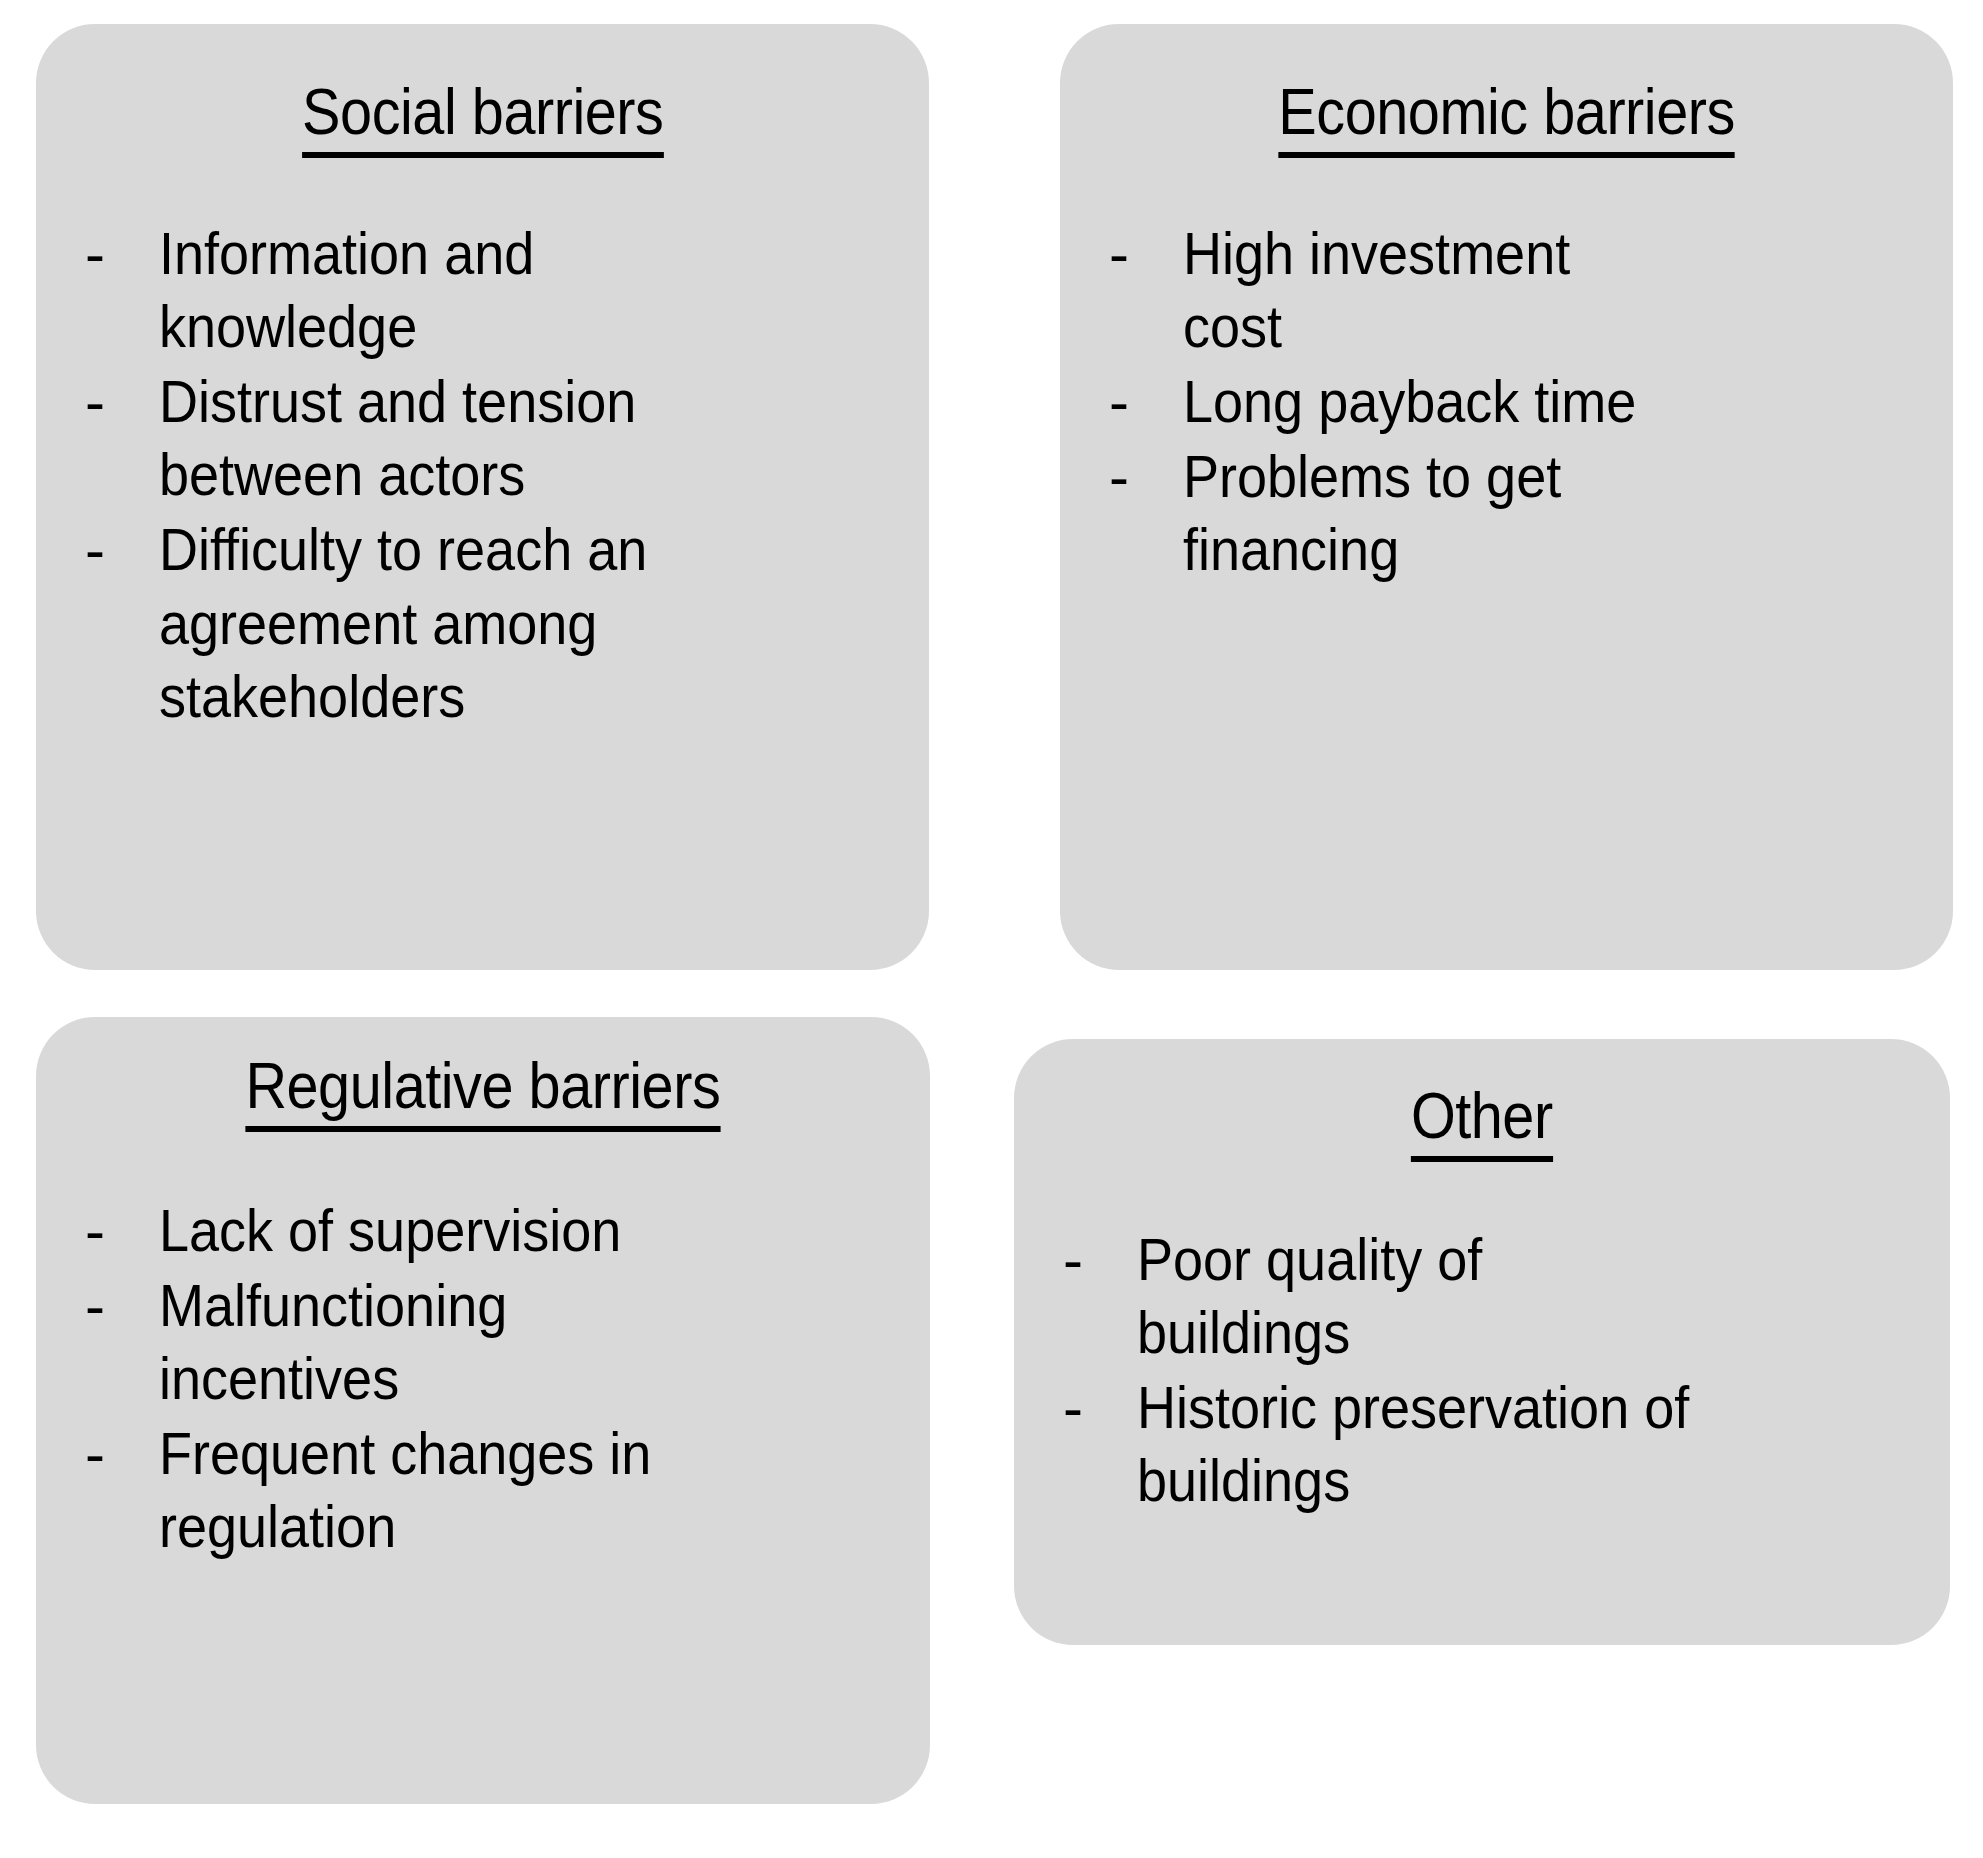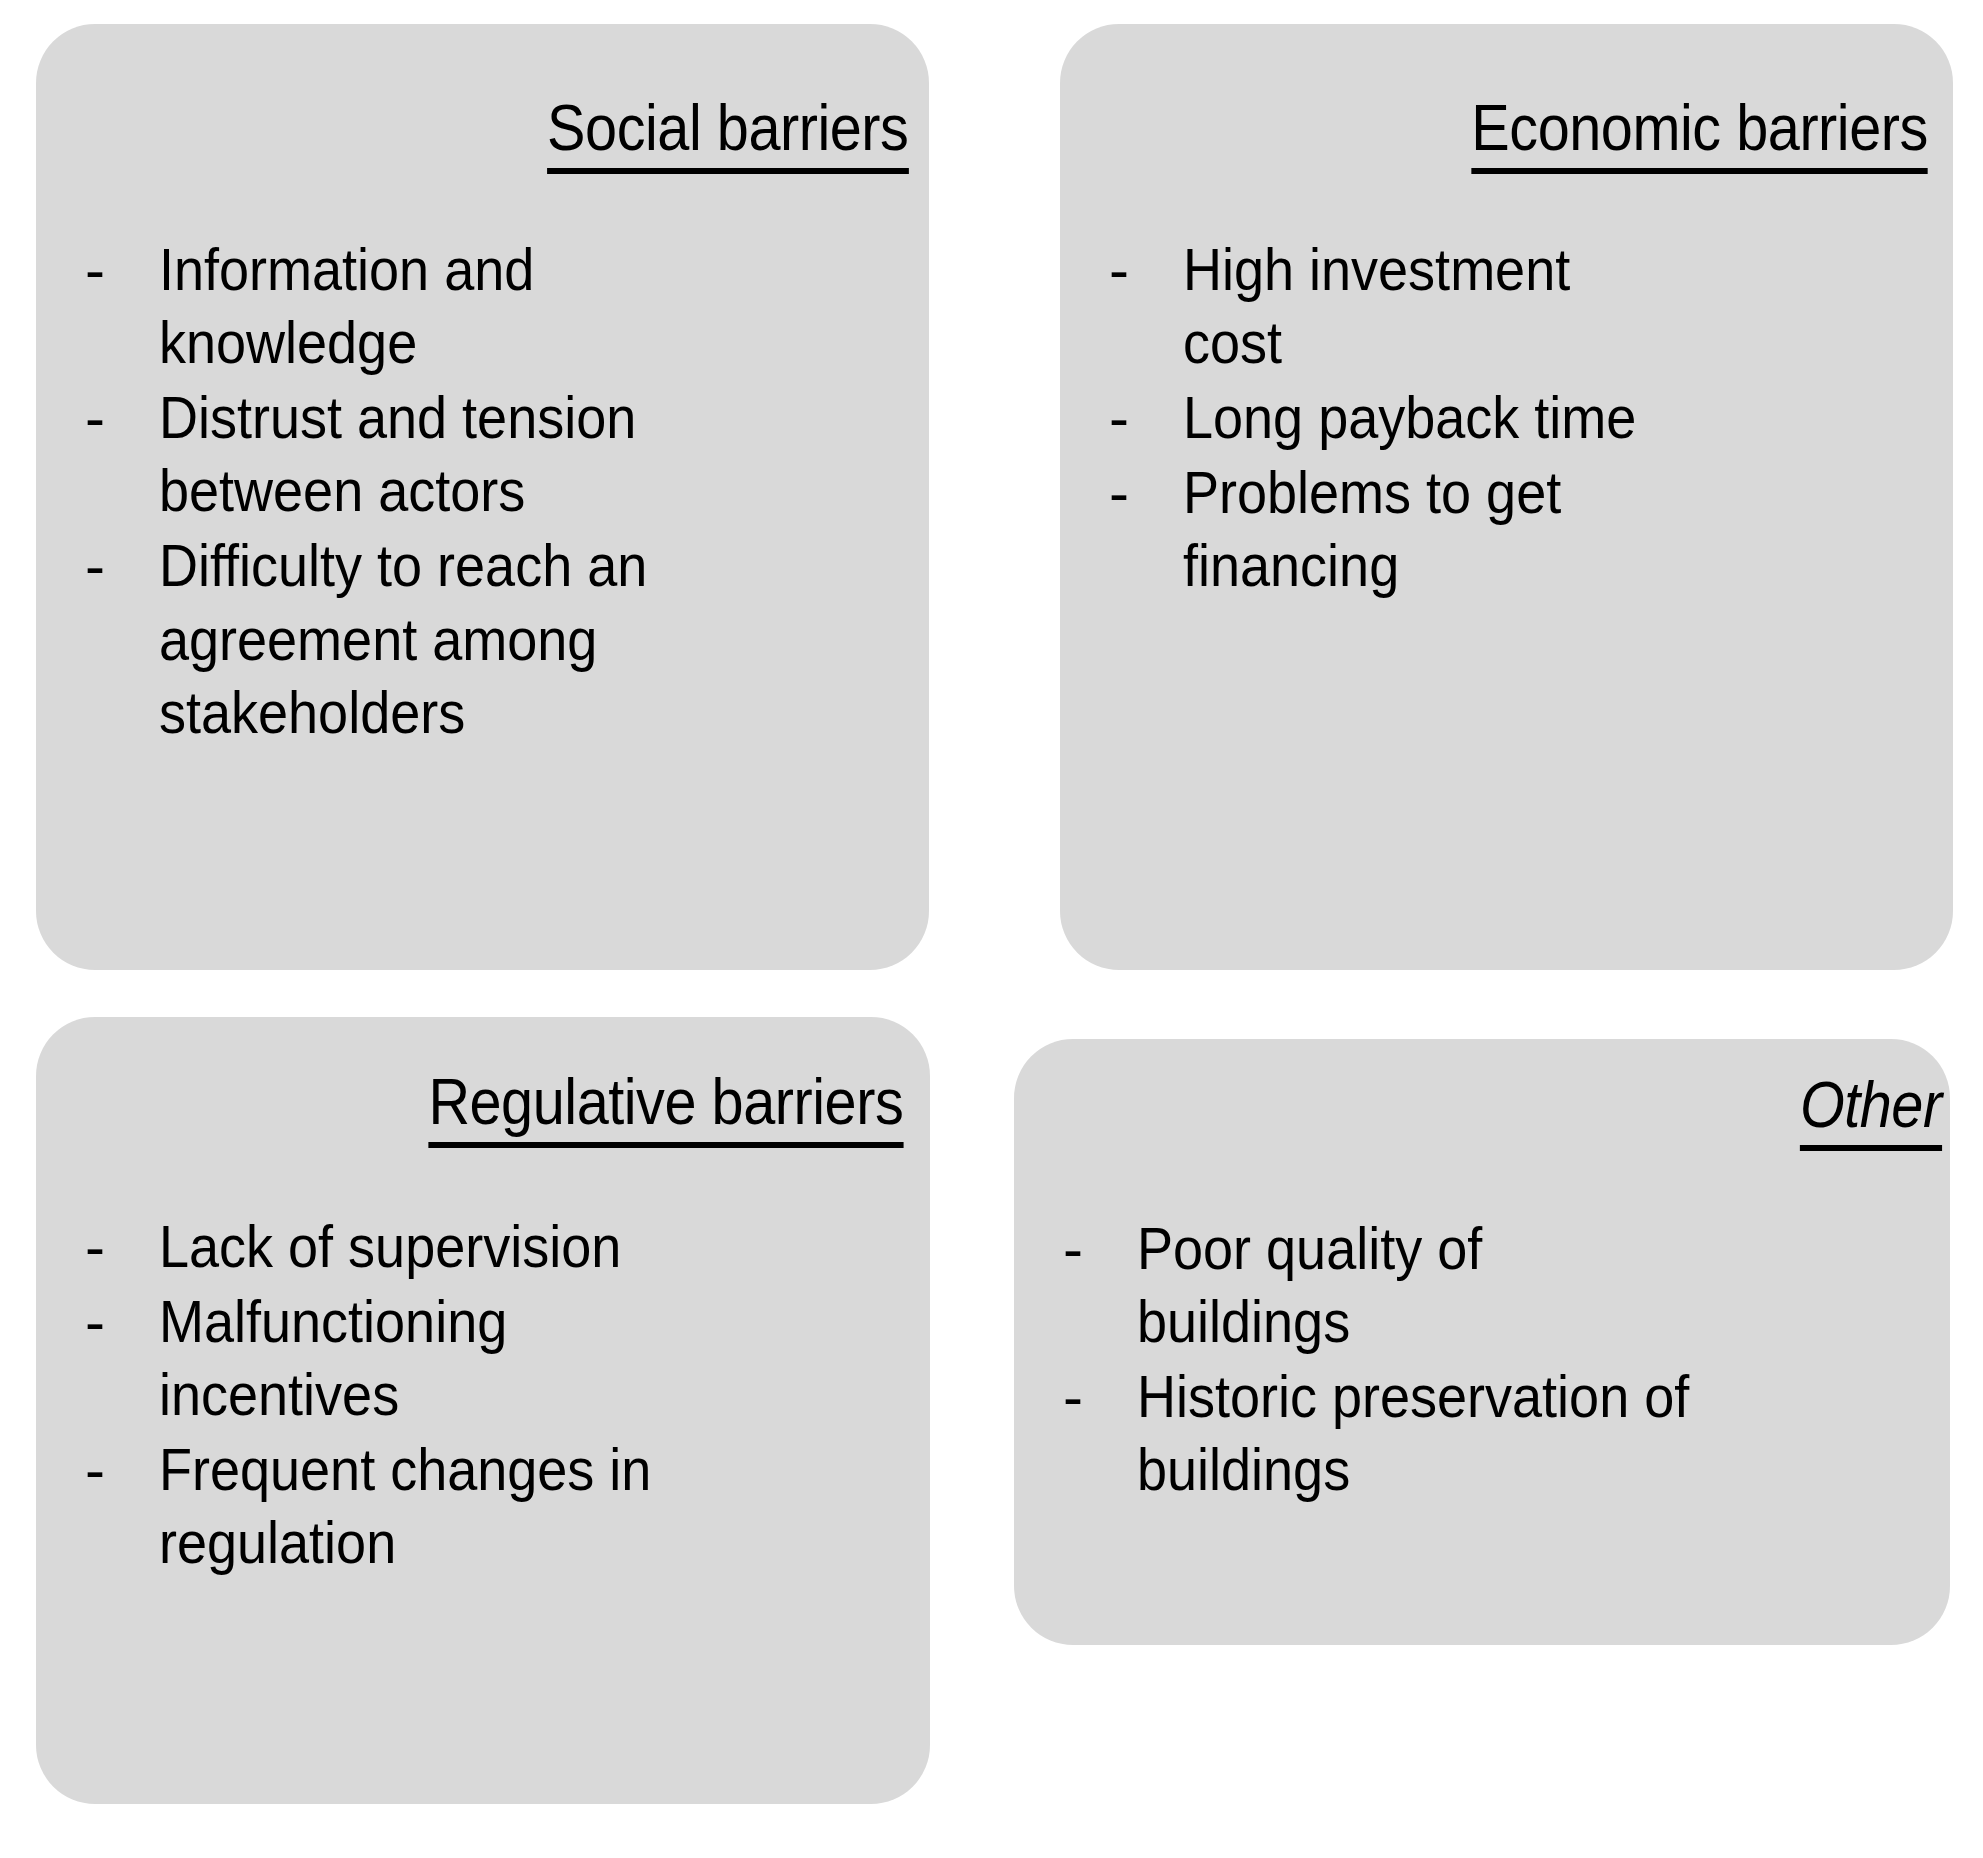--- a/index.html
+++ b/index.html
@@ -33,42 +33,41 @@
   
   .panel-social     { left: 36px;   top: 24px;   width: 893px;  height: 946px; }
   
   .panel-economic   { left: 1060px; top: 24px;   width: 893px;  height: 946px; }
   
   .panel-regulative { left: 36px;   top: 1017px; width: 894px;  height: 787px; }
   
   .panel-other      { left: 1014px; top: 1039px; width: 936px;  height: 606px; }
 
   .panel-title {
-    text-align: right;
+    text-align: center;
     font-size: 64px;
     line-height: 1.05;
     color: #000000;
     font-weight: 400;
     font-stretch: condensed;
     letter-spacing: -0.5px;
     display: block;
-    margin-top: 16px;
   }
   .panel-title .title-text {
     display: inline-block;
     border-bottom: 6.6px solid #000000;
     padding-bottom: 5.7px;
     transform: scaleX(0.90);
     transform-origin: center bottom;
   }
 
   .panel-social .panel-title,
   .panel-economic .panel-title   { padding-top: 55px; }
   .panel-regulative .panel-title { padding-top: 36px; }
-  .panel-other .panel-title      { padding-top: 17px; font-style: italic; }
+  .panel-other .panel-title      { padding-top: 44px; }
 
   .bullet-list {
     list-style: none;
     margin: 0;
     padding: 0;
   }
 
   .panel-social .bullet-list     { margin-top: 59px; padding-left: 49px; padding-right: 24.6px; }
   .panel-economic .bullet-list   { margin-top: 59px; padding-left: 49px; padding-right: 24.6px; }
   .panel-regulative .bullet-list { margin-top: 62px; padding-left: 49px; padding-right: 24.6px; }

